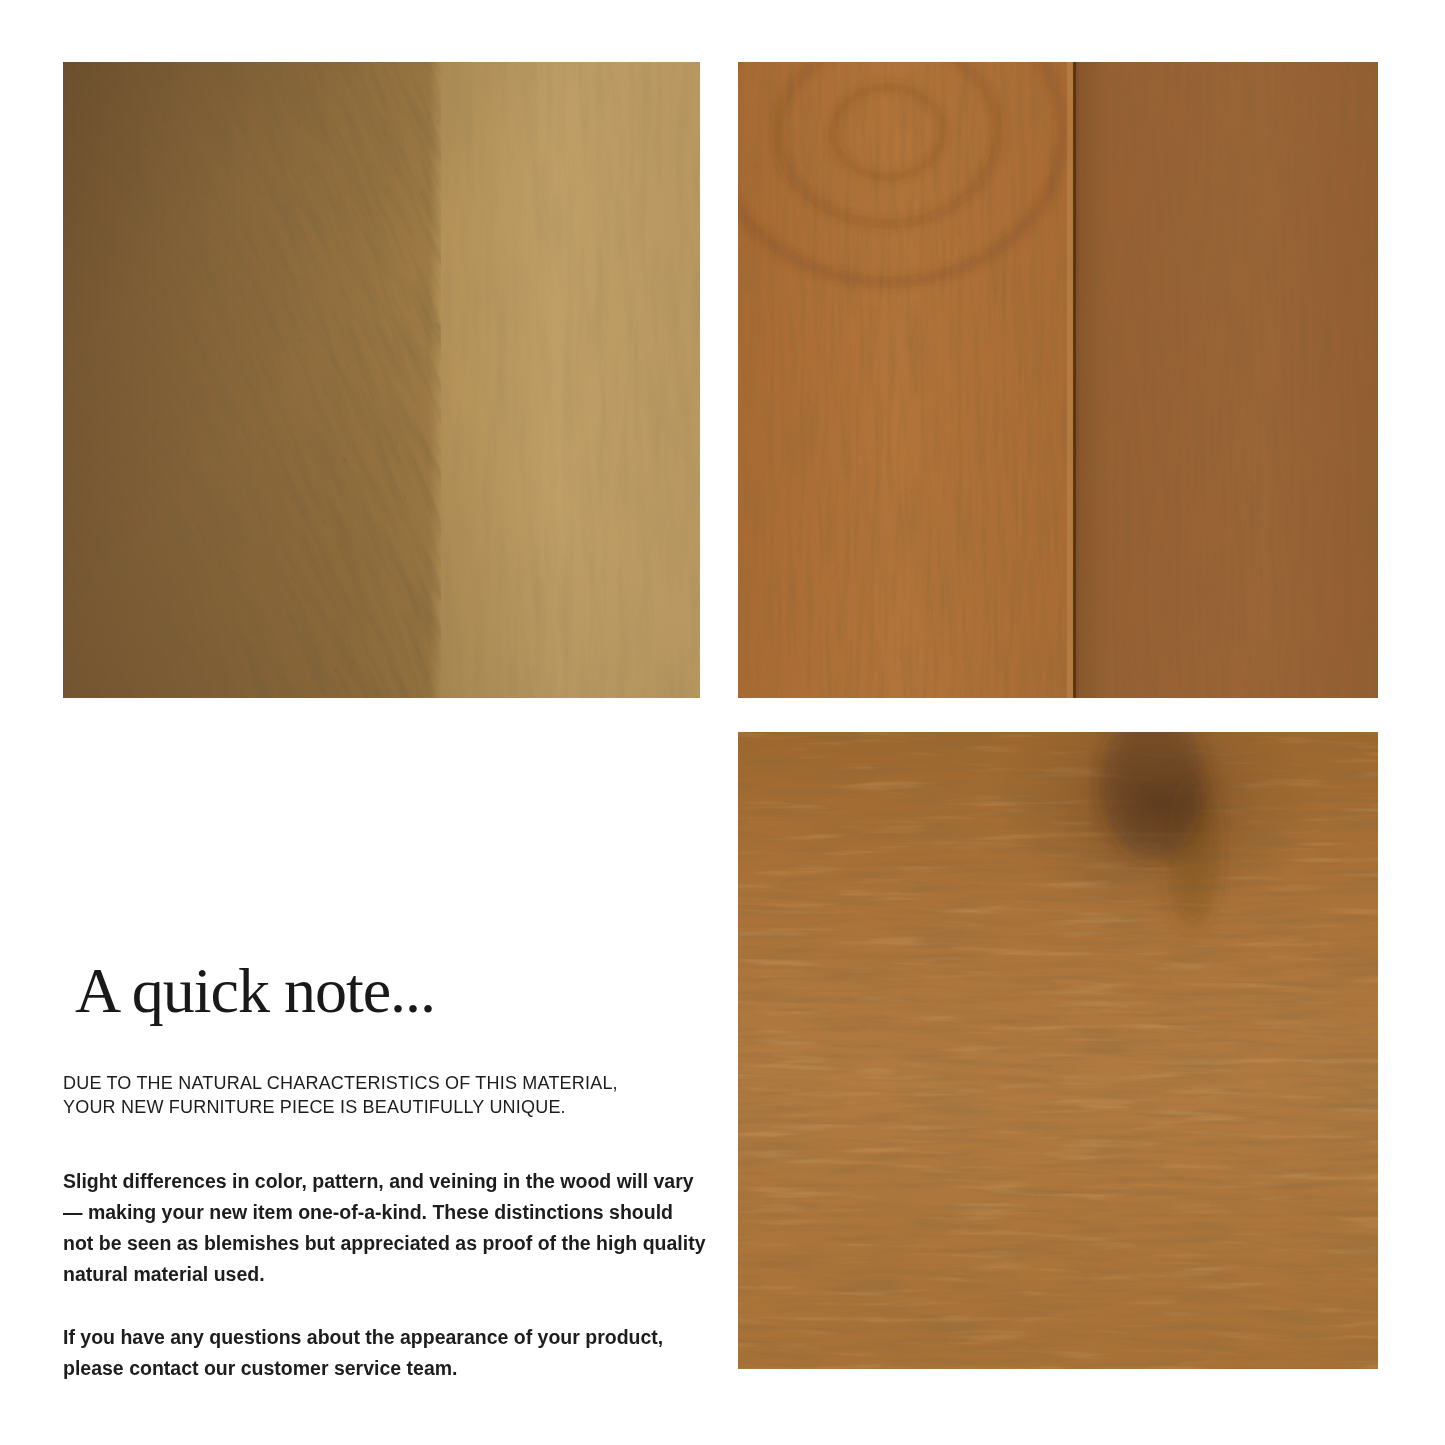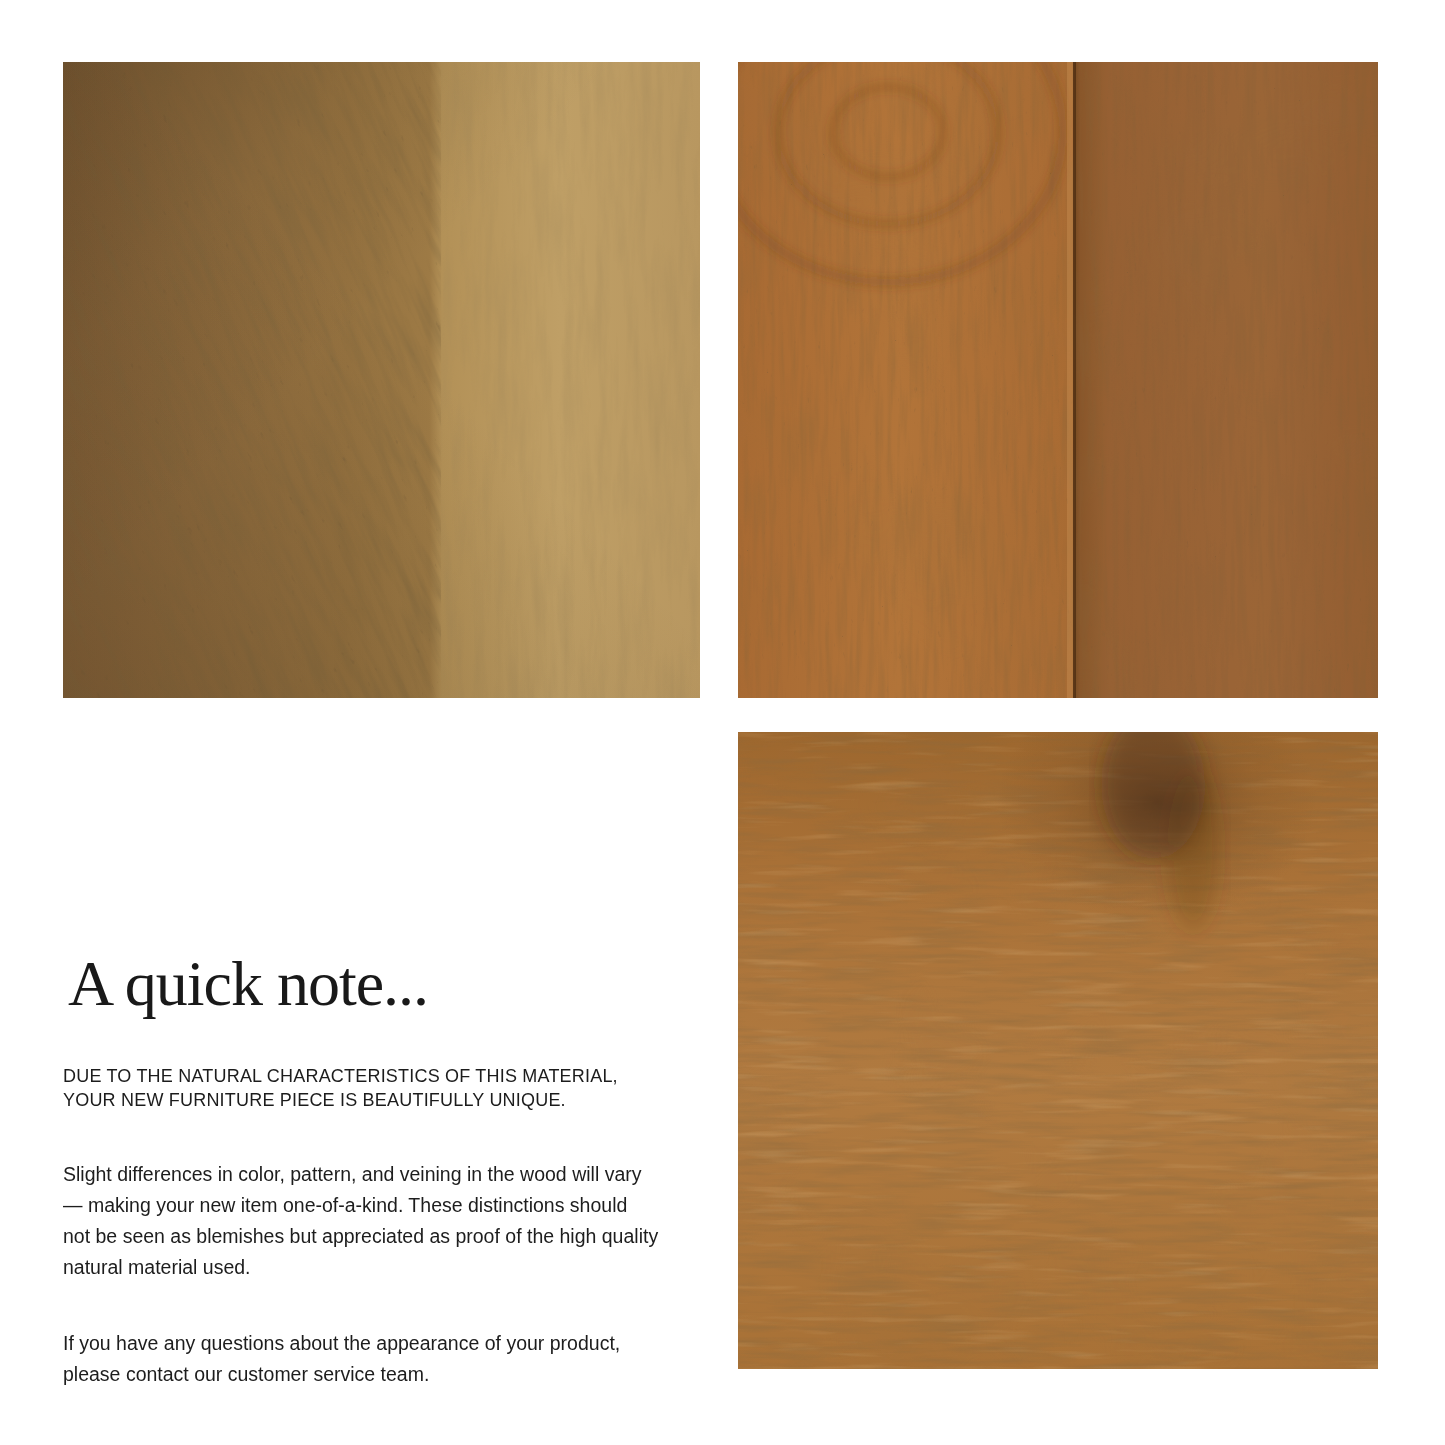--- a/index.html
+++ b/index.html
@@ -31,48 +31,48 @@
   #swatch-bottom-right{ left: 738px; top: 732px; width: 640px; height: 637px; }
 
   .note {
     position: absolute;
     left: 63px;
     top: 946px;
     width: 690px;
     color: #1d1d1d;
   }
   .note h1 {
-    margin: 5px;
+    margin: 12px;
     font-family: "Liberation Serif", serif;
     font-weight: 400;
     font-size: 64px;
     line-height: 66px;
     letter-spacing: -1px;
     color: #191919;
     white-space: pre-line;
   }
   .callout {
     margin: 47px 0 0 0;
     font-size: 18px;
     font-weight: 400;
     line-height: 24px;
     letter-spacing: 0.2px;
     white-space: pre-line;
     color: #1c1c1c;
   }
   .body-text {
     margin: 47px 0 0 0;
     font-size: 19.5px;
-    font-weight: 400;
+    font-weight: 700;
     line-height: 31px;
     white-space: pre-line;
     color: #1d1d1d;
   }
   .body-text + .body-text {
-    margin-top: 45px;
+    margin-top: 32px;
   }
 </style>
 </head>
 <body>
 
 <div class="canvas">
 
   <figure class="swatch" id="swatch-top-left">
     <svg viewBox="0 0 637 636" preserveAspectRatio="none">
       <defs>

